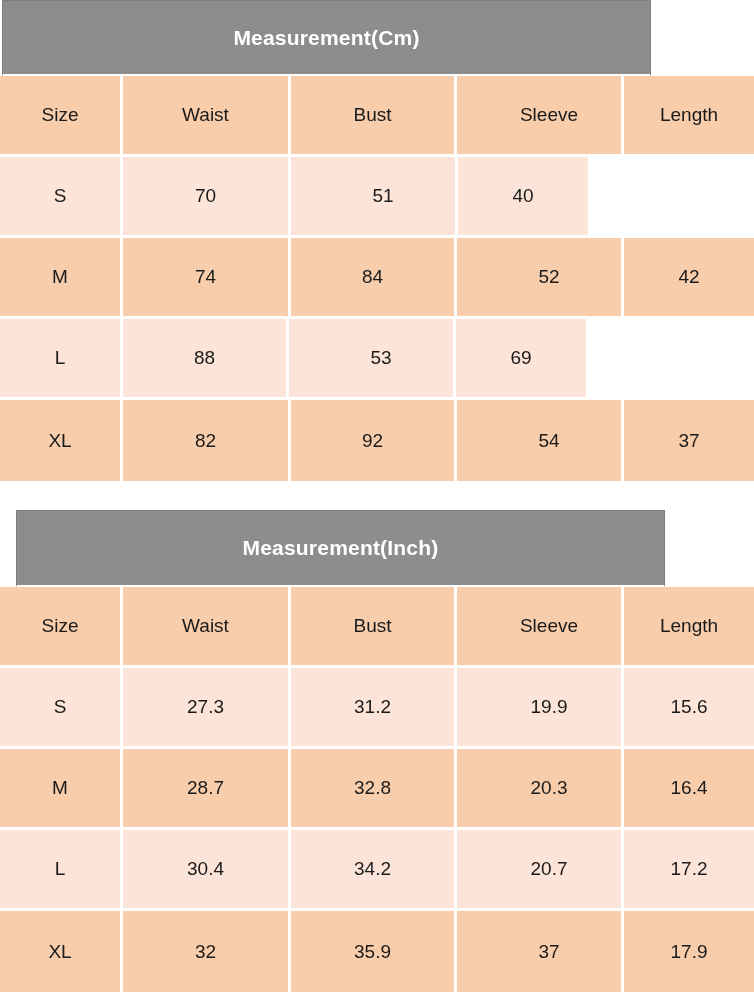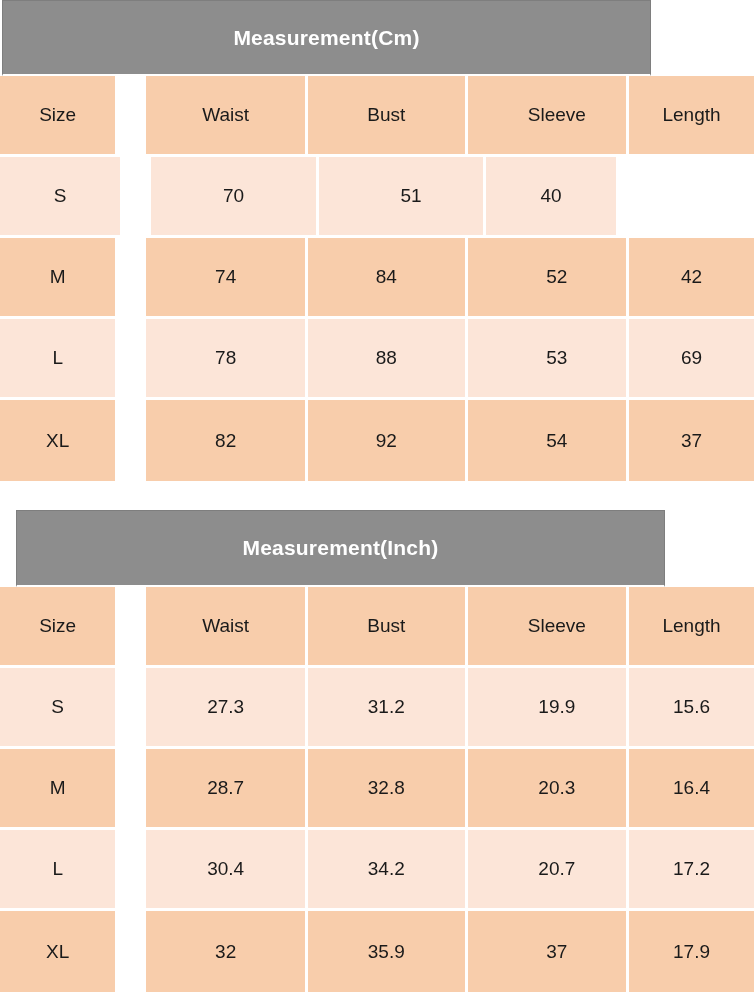--- a/index.html
+++ b/index.html
@@ -73,21 +73,21 @@
     display: flex;
     align-items: center;
     justify-content: center;
     font-size: 19px;
     color: #1a1a1a;
     border-right: 3px solid #ffffff;
     border-bottom: 3px solid #ffffff;
     height: 81px;
   }
   .cell.c0 { width: 123px; }
-  .cell.c1 { width: 168px; margin-left: 28px; }
+  .cell.c1 { width: 168px; }
   .cell.c2 { width: 166px; }
   .cell.c3 { width: 167px; padding-left: 20px; }
   .cell.c4 { width: 130px; border-right: none; }
 
   .row.last .cell { border-bottom: none; }
 
   .gap {
     height: 29px;
     background: #ffffff;
     width: 754px;
@@ -124,21 +124,20 @@
       <div class="row shade-dark">
         <div class="cell c0">M</div>
         <div class="cell c1">74</div>
         <div class="cell c2">84</div>
         <div class="cell c3">52</div>
         <div class="cell c4">42</div>
       </div>
 
       <div class="row shade-light">
         <div class="cell c0">L</div>
-        <div class="cell c1">78</div>
         <div class="cell c2">88</div>
         <div class="cell c3">53</div>
         <div class="cell c4">69</div>
       </div>
 
       <div class="row shade-dark last">
         <div class="cell c0">XL</div>
         <div class="cell c1">82</div>
         <div class="cell c2">92</div>
         <div class="cell c3">54</div>

